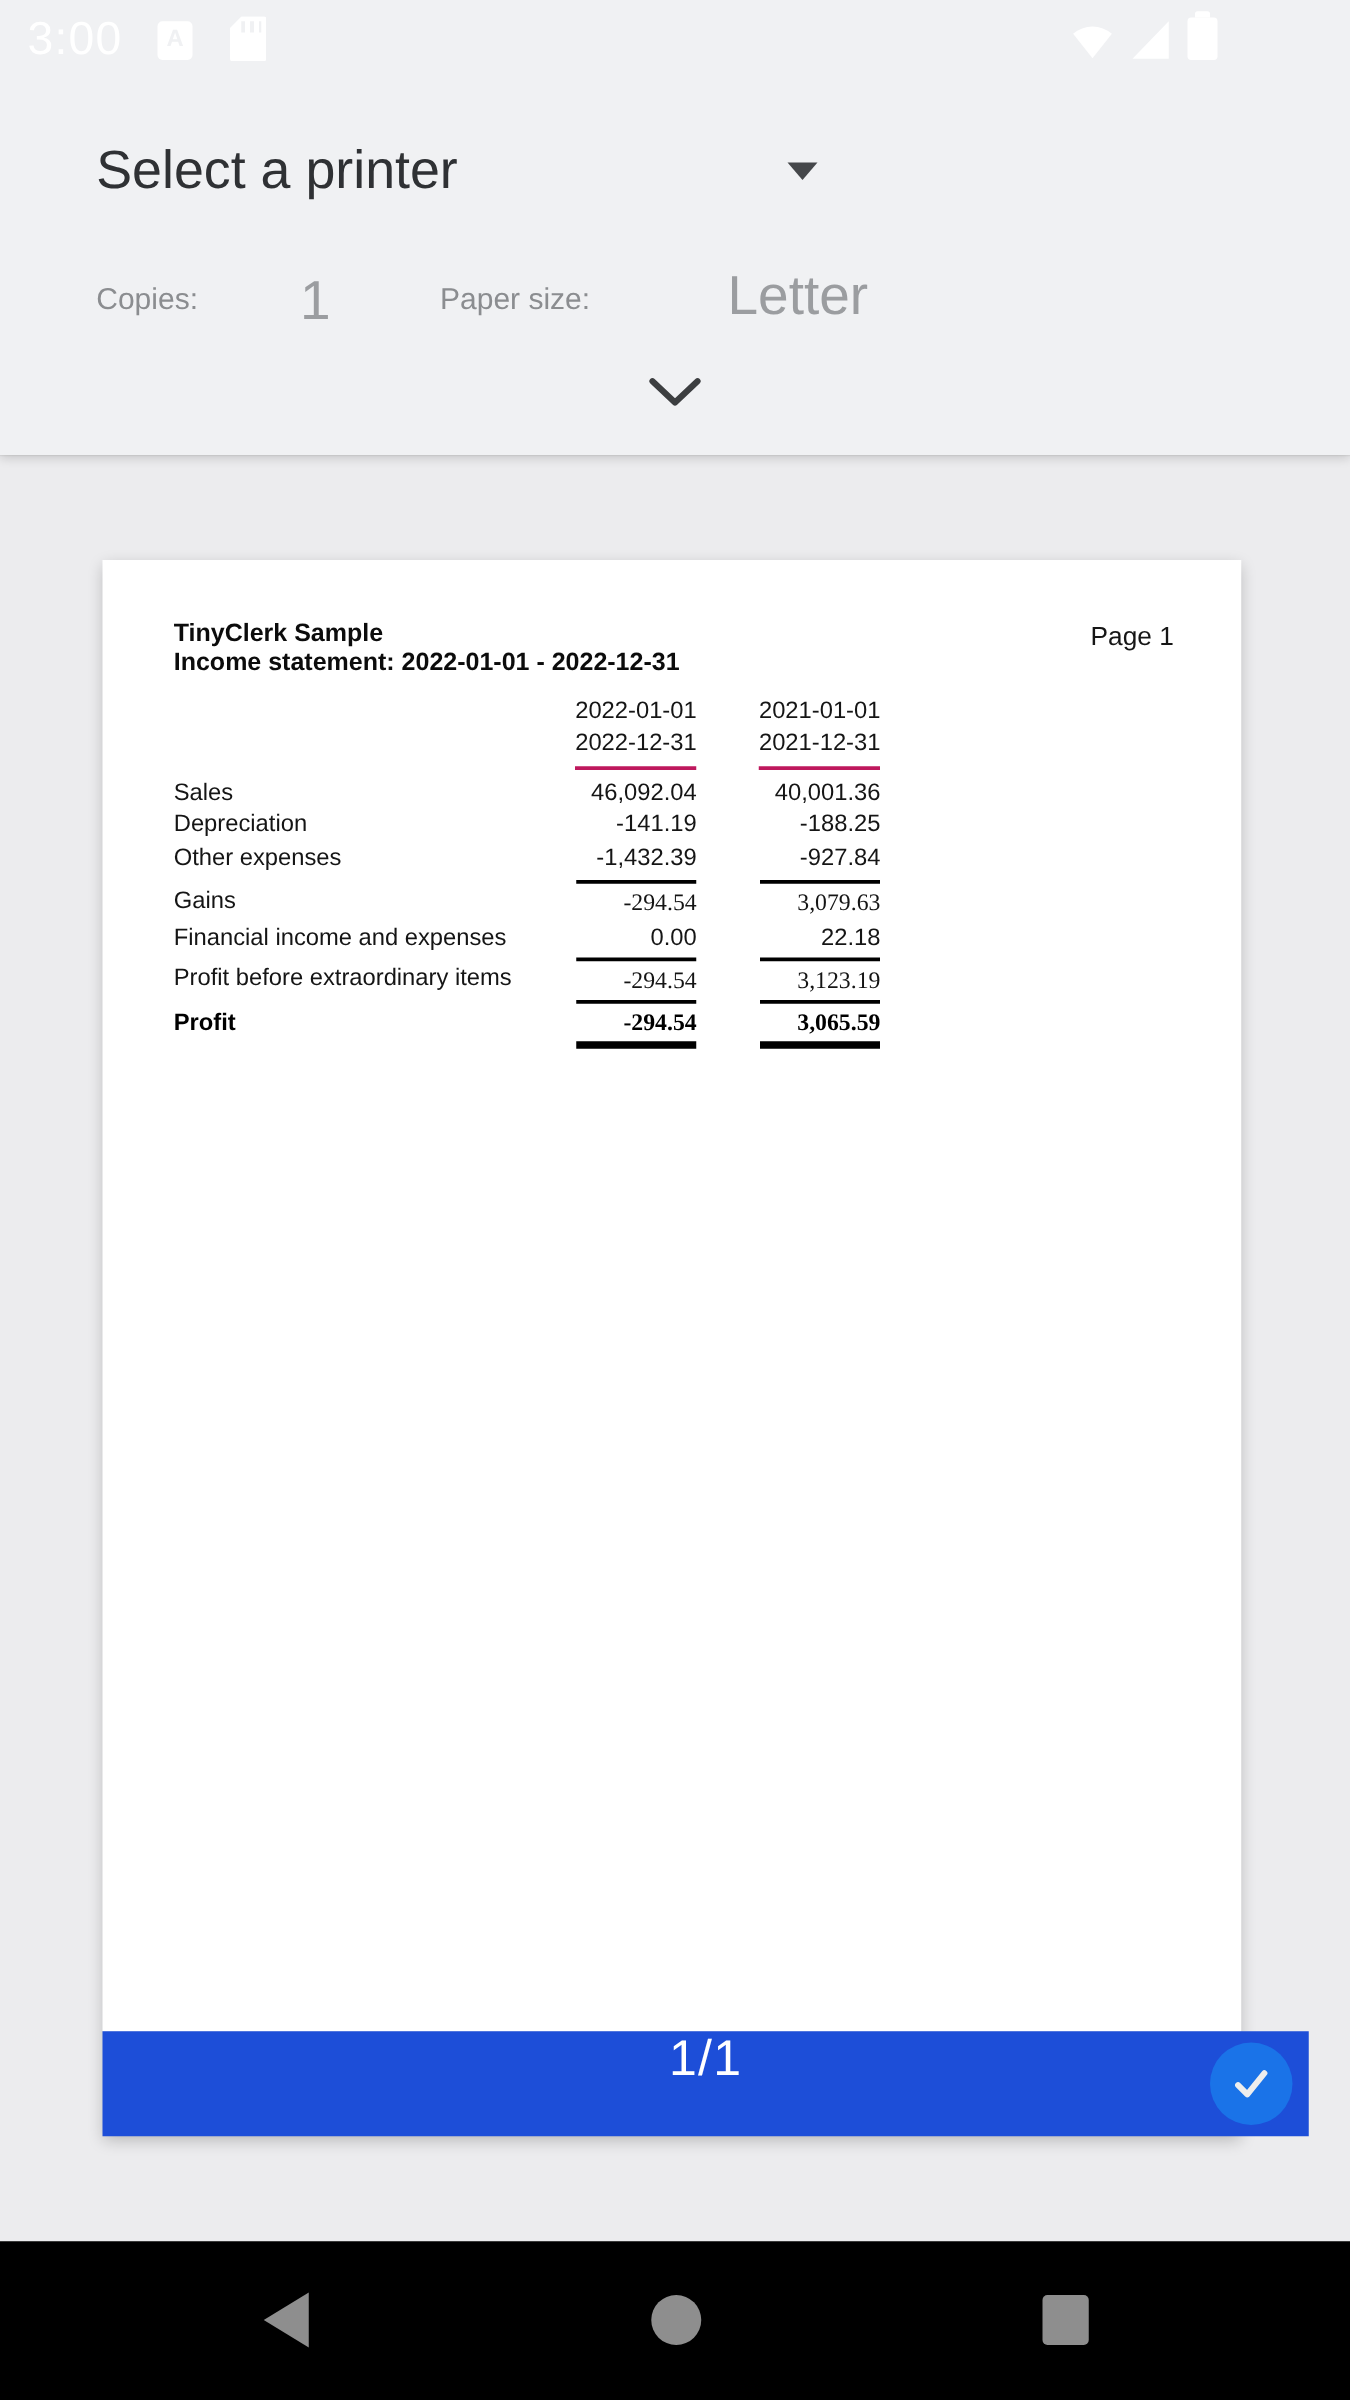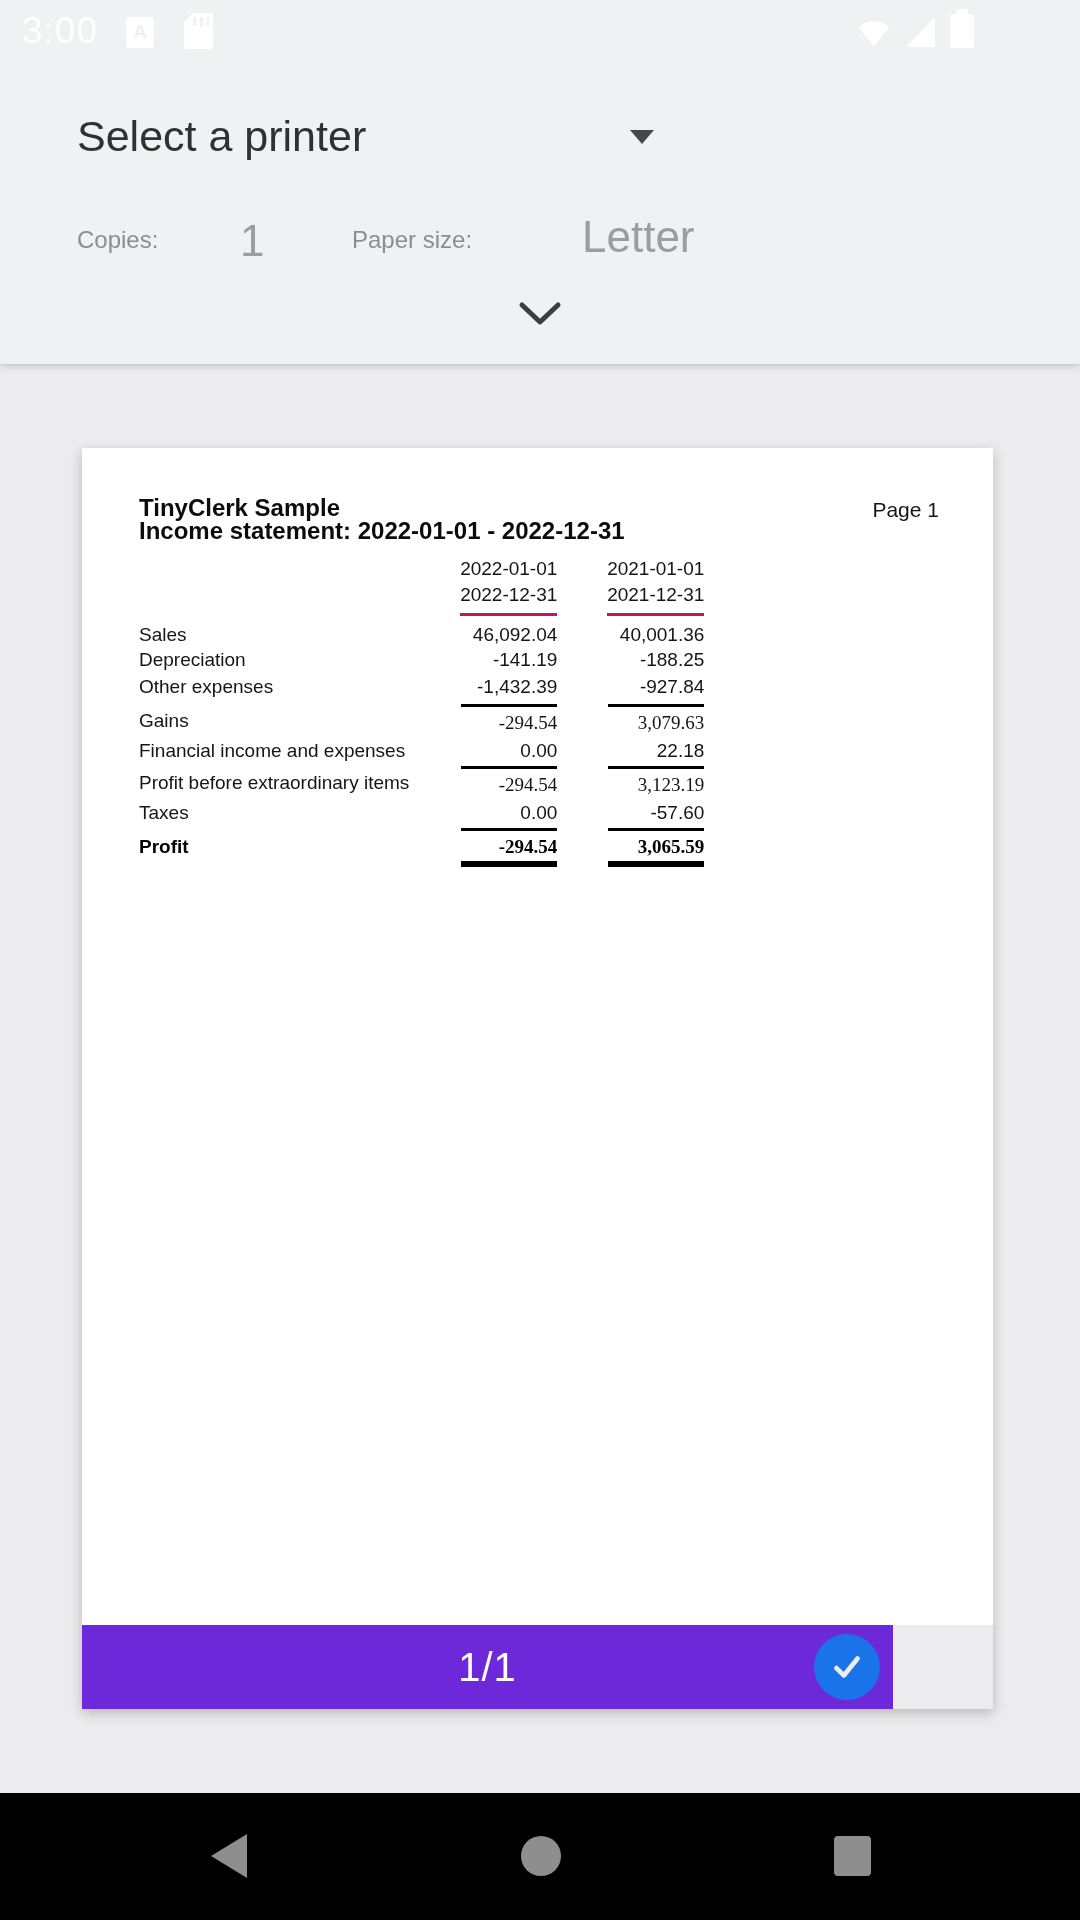--- a/index.html
+++ b/index.html
@@ -62,21 +62,21 @@
   .val-paper  { left:582px; top:212px; }
   .expand-btn { position:absolute; left:512px; top:292px; width:56px; height:44px; cursor:pointer;
                 display:flex; align-items:center; justify-content:center; }
 
   
   .page-card {
     position:absolute; left:82px; top:448px; width:911px; height:1261px;
     box-shadow:0 4px 12px rgba(0,0,0,0.22); z-index:2;
   }
   .page { position:relative; width:911px; height:1177px; background:#ffffff; overflow:hidden; }
-  .doc-head { position:absolute; left:57px; top:48px; font-weight:bold; font-size:24px;
+  .doc-head { position:absolute; left:57px; top:48px; font-weight:bold; font-size:20px;
               color:#0c0c0c; line-height:23px; }
   .doc-pagenum { position:absolute; right:54px; top:50px; font-size:21px; color:#161616; }
 
   .fin-table { position:absolute; left:57px; top:108px; border-collapse:collapse; }
   .fin-table td { padding:0; font-size:19px; color:#151515; white-space:nowrap;
                   height:27px; vertical-align:middle; }
   td.lbl { width:262px; }
   td.n1 { width:148px; text-align:right; }
   td.n2 { width:147px; text-align:right; }
   td.n1 > span, td.n2 > span { display:inline-block; min-width:96px; text-align:right; }
@@ -86,22 +86,22 @@
   tr.sp td { padding-top:6px; }
   tr.rule td { vertical-align:bottom; padding-top:4px; }
   tr.rule td.n1 > span, tr.rule td.n2 > span { border-top:3px solid #000; padding-top:5px;font-family:Liberation Serif, serif; }
   tr.rule td.lbl { padding-bottom:2px; }
   tr.profit td { font-weight:bold; color:#000; }
   tr.profit td.n1 > span, tr.profit td.n2 > span { border-bottom:6px solid #000; padding-bottom:3px; }
   tr.profit td.lbl { padding-bottom:9px; }
   .indent { padding-left:3px; }
 
   .page-bar {
-    position:relative; width:811px; height:84px; background:#6d28d9;
-    display:flex; align-items:center; justify-content:center;
+    position:relative; width:965px; height:84px; background:#1d4ed8;
+    display:flex; align-items:flex-start; justify-content:center;
   }
   .pager-label { color:#ffffff; font-size:40px; letter-spacing:1px; }
   .check-btn {
     position:absolute; right:13px; top:9px; width:66px; height:66px;
     border-radius:50%; display:flex; align-items:center; justify-content:center;
     cursor:pointer;
   }
 
   
   .nav-bar { position:absolute; left:0; top:1793px; width:1080px; height:127px; background:#000; }
@@ -203,25 +203,20 @@
         <tr class="sp">
           <td class="lbl">Financial income and expenses</td>
           <td class="n1"><span>0.00</span></td>
           <td class="n2"><span>22.18</span></td>
         </tr>
         <tr class="rule">
           <td class="lbl">Profit before extraordinary items</td>
           <td class="n1"><span>-294.54</span></td>
           <td class="n2"><span>3,123.19</span></td>
         </tr>
-        <tr class="sp">
-          <td class="lbl">Taxes</td>
-          <td class="n1"><span>0.00</span></td>
-          <td class="n2"><span>-57.60</span></td>
-        </tr>
         <tr class="rule profit">
           <td class="lbl">Profit</td>
           <td class="n1"><span>-294.54</span></td>
           <td class="n2"><span>3,065.59</span></td>
         </tr>
       </tbody>
         </table>
     </div>
 
     <div class="page-bar">

